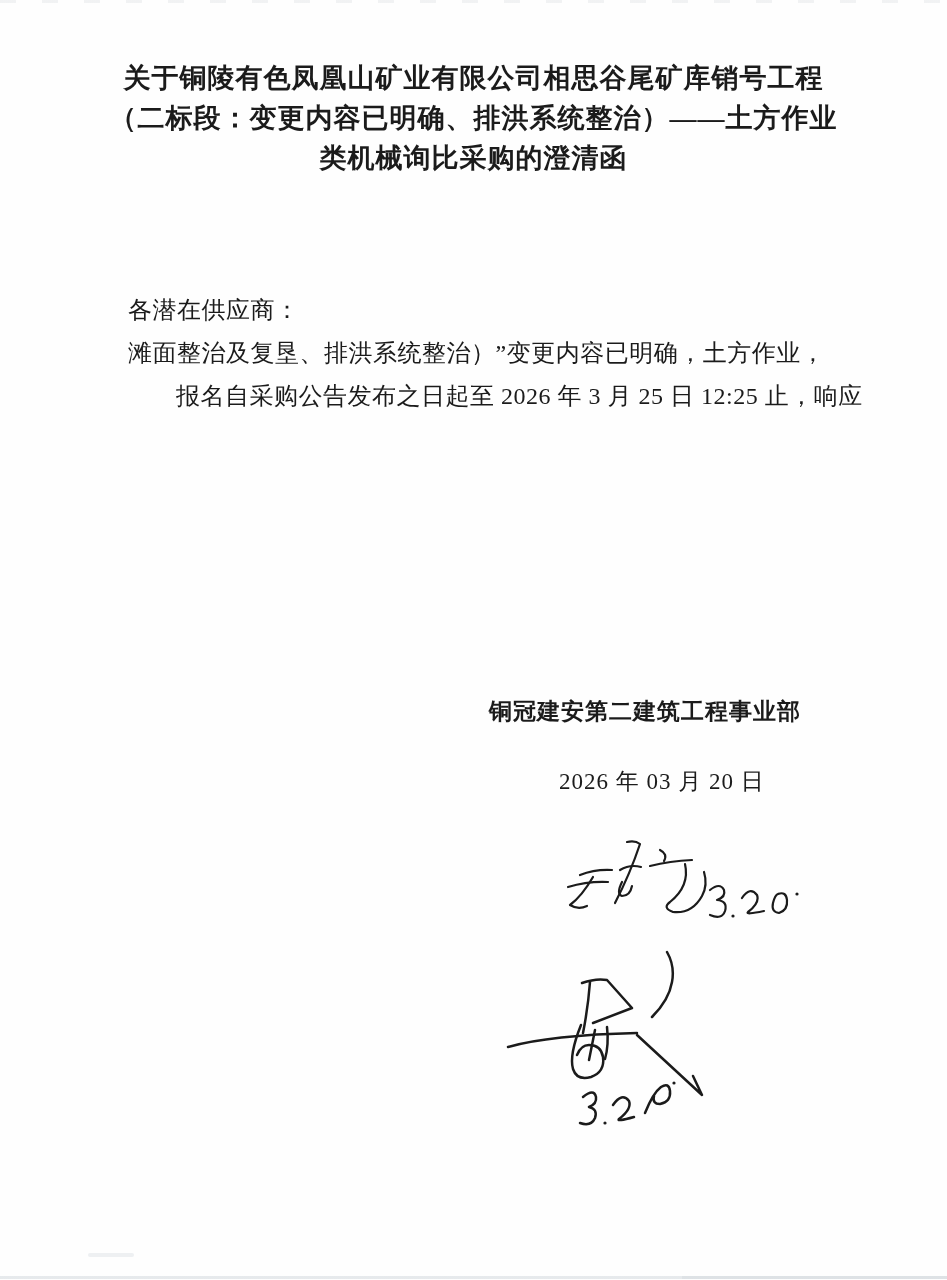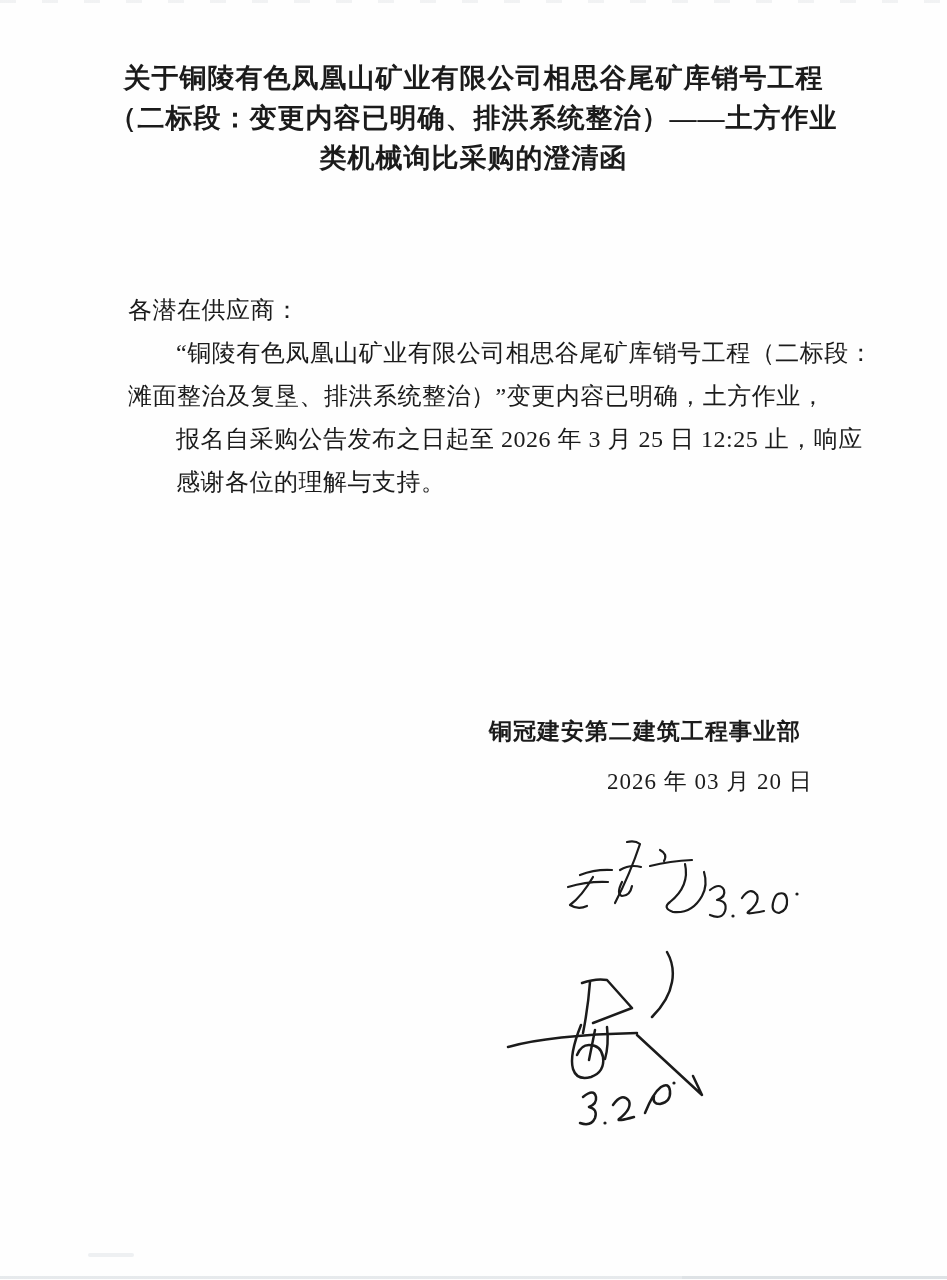--- a/index.html
+++ b/index.html
@@ -53,29 +53,28 @@
   }
   .body-line{
     font-size:24px;
     line-height:43px;
     letter-spacing:0.5px;
     white-space:nowrap;
   }
   .body-line.indent{padding-left:48px;}
   
   .signoff-department{
-    position:absolute;left:489px;top:716px;
+    position:absolute;left:489px;top:696px;
     font-size:23px;font-weight:700;letter-spacing:1px;
     white-space:nowrap;
   }
   .signoff-date{
     position:absolute;left:559px;top:766px;
     font-size:23px;letter-spacing:1px;
     white-space:nowrap;
-    margin-left:48px;
   }
   
   .sig{position:absolute;}
   .sig-1{left:550px;top:824px;width:260px;height:105px;}
   .sig-2{left:495px;top:945px;width:225px;height:200px;}
   .sig path{
     fill:none;
     stroke:var(--ink);
     stroke-linecap:round;
     stroke-linejoin:round;
@@ -92,24 +91,22 @@
   <div class="edge-top"></div>
 
   <div class="title-block">
     <div class="title-line">关于铜陵有色凤凰山矿业有限公司相思谷尾矿库销号工程</div>
     <div class="title-line">（二标段：变更内容已明确、排洪系统整治）——土方作业</div>
     <div class="title-line">类机械询比采购的澄清函</div>
   </div>
 
   <div class="body-block">
     <div class="body-line">各潜在供应商：</div>
-    <div class="body-line indent">“铜陵有色凤凰山矿业有限公司相思谷尾矿库销号工程（二标段：</div>
     <div class="body-line">滩面整治及复垦、排洪系统整治）”变更内容已明确，土方作业，</div>
     <div class="body-line indent">报名自采购公告发布之日起至 2026 年 3 月 25 日 12:25 止，响应</div>
-    <div class="body-line indent">感谢各位的理解与支持。</div>
   </div>
 
   <div class="signoff-department">铜冠建安第二建筑工程事业部</div>
   <div class="signoff-date">2026 年 03 月 20 日</div>
 
   <svg class="sig sig-1" viewBox="0 0 260 105" aria-label="3.20.">
     <g>
 
       <path d="M30,51 Q45,45 62,46"></path>
       <path d="M18,63 Q38,57 58,58"></path>

